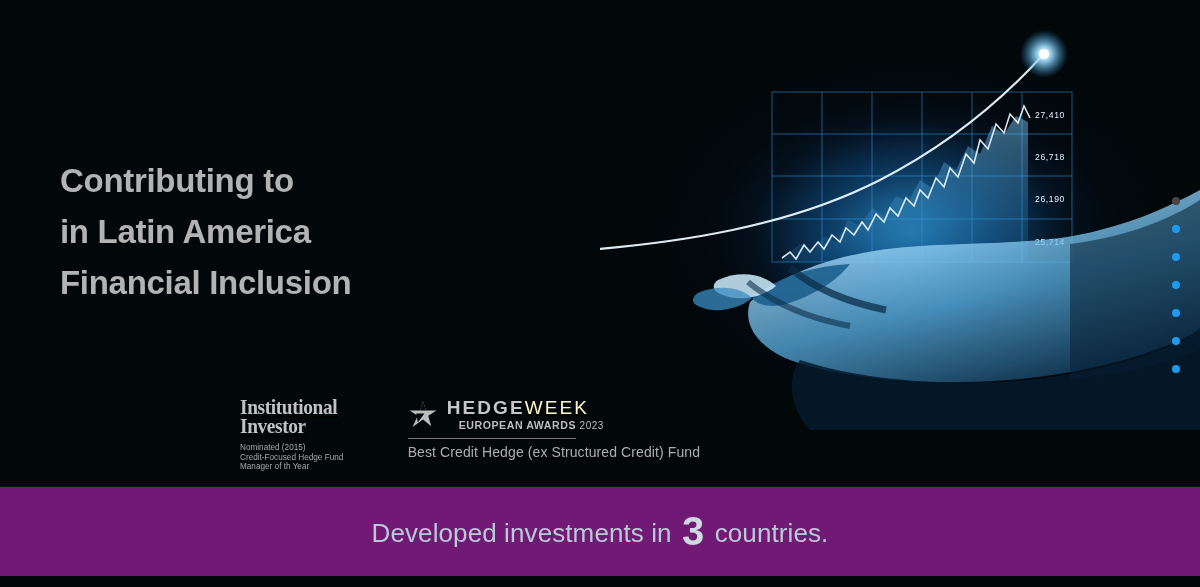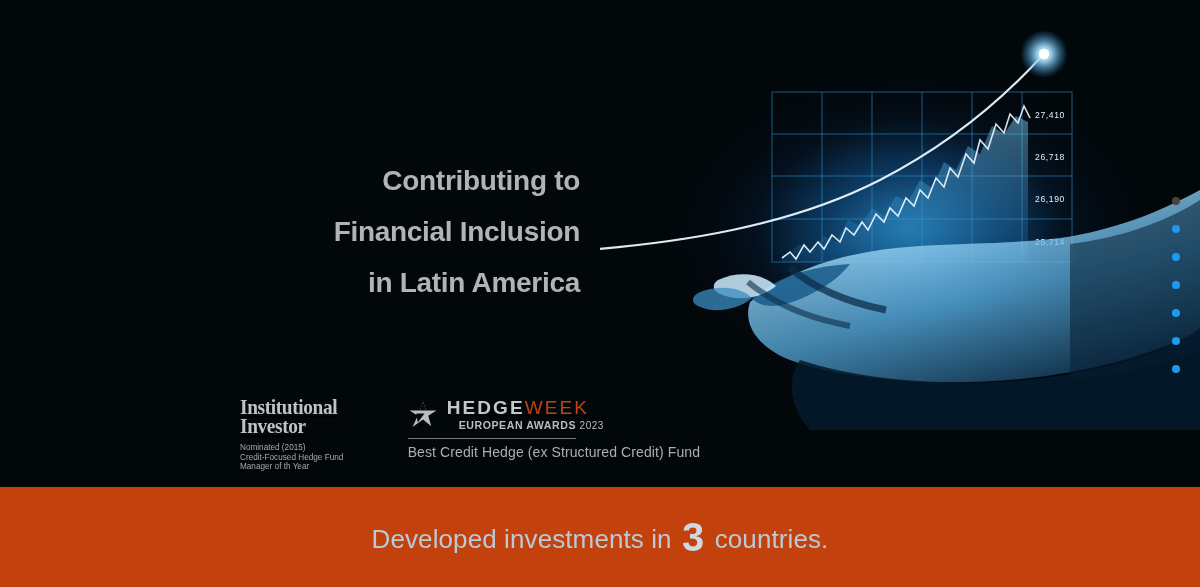--- a/index.html
+++ b/index.html
@@ -48,23 +48,23 @@
   #logo .divider {
     width:1px; height:42px; background:#6e6e6e; margin:0 10px 0 11px;
   }
   #logo .words {
     font-size:13.5px; line-height:15.6px; color:#bdbdbd; font-weight:normal;
   }
 
   
   #headline {
     position:absolute; left:60px; top:155px; width:520px;
-    text-align:right;
+    text-align:left;
     color:#b3b3b3;
-    font-size:28px; font-weight:bold; line-height:51px;
+    font-size:33px; font-weight:bold; line-height:51px;
     letter-spacing:-0.3px;
   }
 
   
   #awards {
     position:absolute; left:240px; top:398px;
     display:flex; align-items:flex-start; gap:62px;text-decoration:underline;
   }
   .award { color:#b0b0b0; }
   .ii-logo {
@@ -76,41 +76,41 @@
   .ii-caption {
     margin-top:7px; font-size:8.2px; line-height:9.6px; color:#a8a8a8;
     white-space:pre-line;
   }
   .hw-top { display:flex; align-items:center; gap:9px; }
   .hw-star { width:30px; height:30px; flex:0 0 30px; }
   .hw-text .l1 {
     font-size:19px; letter-spacing:2.1px; line-height:20px; color:#c6c6c6;
   }
   .hw-text .l1 b { font-weight:bold; }
-  .hw-text .l1 span.light { font-weight:normal; color:#c2410c; }
+  .hw-text .l1 span.light { font-weight:normal; color:#fef9c3; }
   .hw-text .l2 {
     font-size:10.6px; letter-spacing:0.55px; line-height:13px;
     color:#bdbdbd; font-weight:bold; margin-top:1px;padding-left:12px;
   }
   .hw-text .l2 em { font-style:normal; font-weight:normal; font-size:10px; }
   .hw-rule { height:1px; background:#7a7a7a; margin:6px 0 5px 0; width:168px; }
   .hw-caption { font-size:14px; color:#adadad; letter-spacing:0.1px; }
 
   
   #dots {
     position:absolute; right:20px; top:197px;
     display:flex; flex-direction:column; gap:20px; align-items:center;
   }
   .dot { width:8px; height:8px; border-radius:50%; background:#1c9bf0; }
   .dot.muted { background:#4a4440; }
 
   
   #banner {
-    position:absolute; left:0; top:487px; width:1200px; height:100px;
-    background:#c2410c;
+    position:absolute; left:0; top:487px; width:1200px; height:89px;
+    background:#701a75;
     display:flex; align-items:center; justify-content:center;
   }
   #banner .txt {
     color:#b9c9d6; font-size:26px; letter-spacing:0.1px;
   }
   #banner .big {
     color:#cfd9e2; font-size:40px; font-weight:bold;
     vertical-align:-3px; padding:0 3px;
   }
 </style>
@@ -197,22 +197,22 @@
                L600,400 L210,400 C 190,378 186,350 200,330 Z" fill="#041a2c" opacity="0.85"></path>
 
       <path d="M470,214 C 520,208 566,192 600,170 L600,320
                C 560,336 512,346 470,350 Z" fill="#071f33" opacity="0.55"></path>
     </g>
   </svg>
 
 
   <div id="headline">
     <div>Contributing to</div>
+    <div>in Latin America</div>
     <div>Financial Inclusion</div>
-    <div>in Latin America</div>
   </div>
 
   <div id="awards">
 
     <div class="award">
       <div class="ii-logo">
         <div>Institutional</div>
         <div>Investor</div>
       </div>
       <div class="ii-caption">Nominated (2015)

